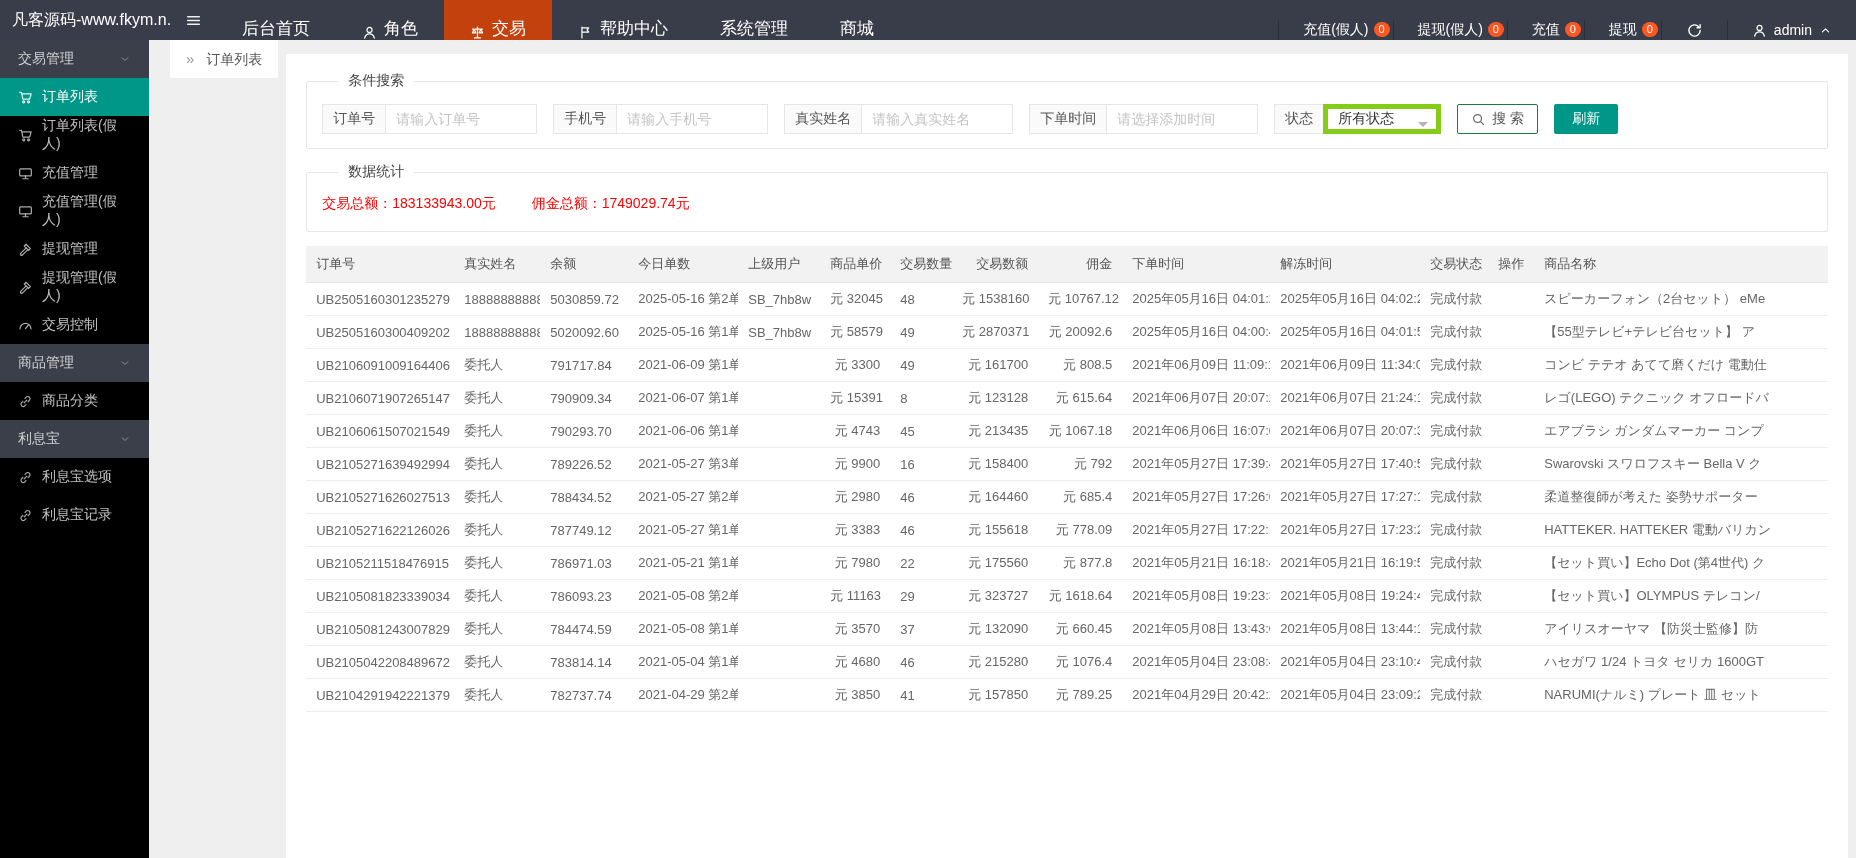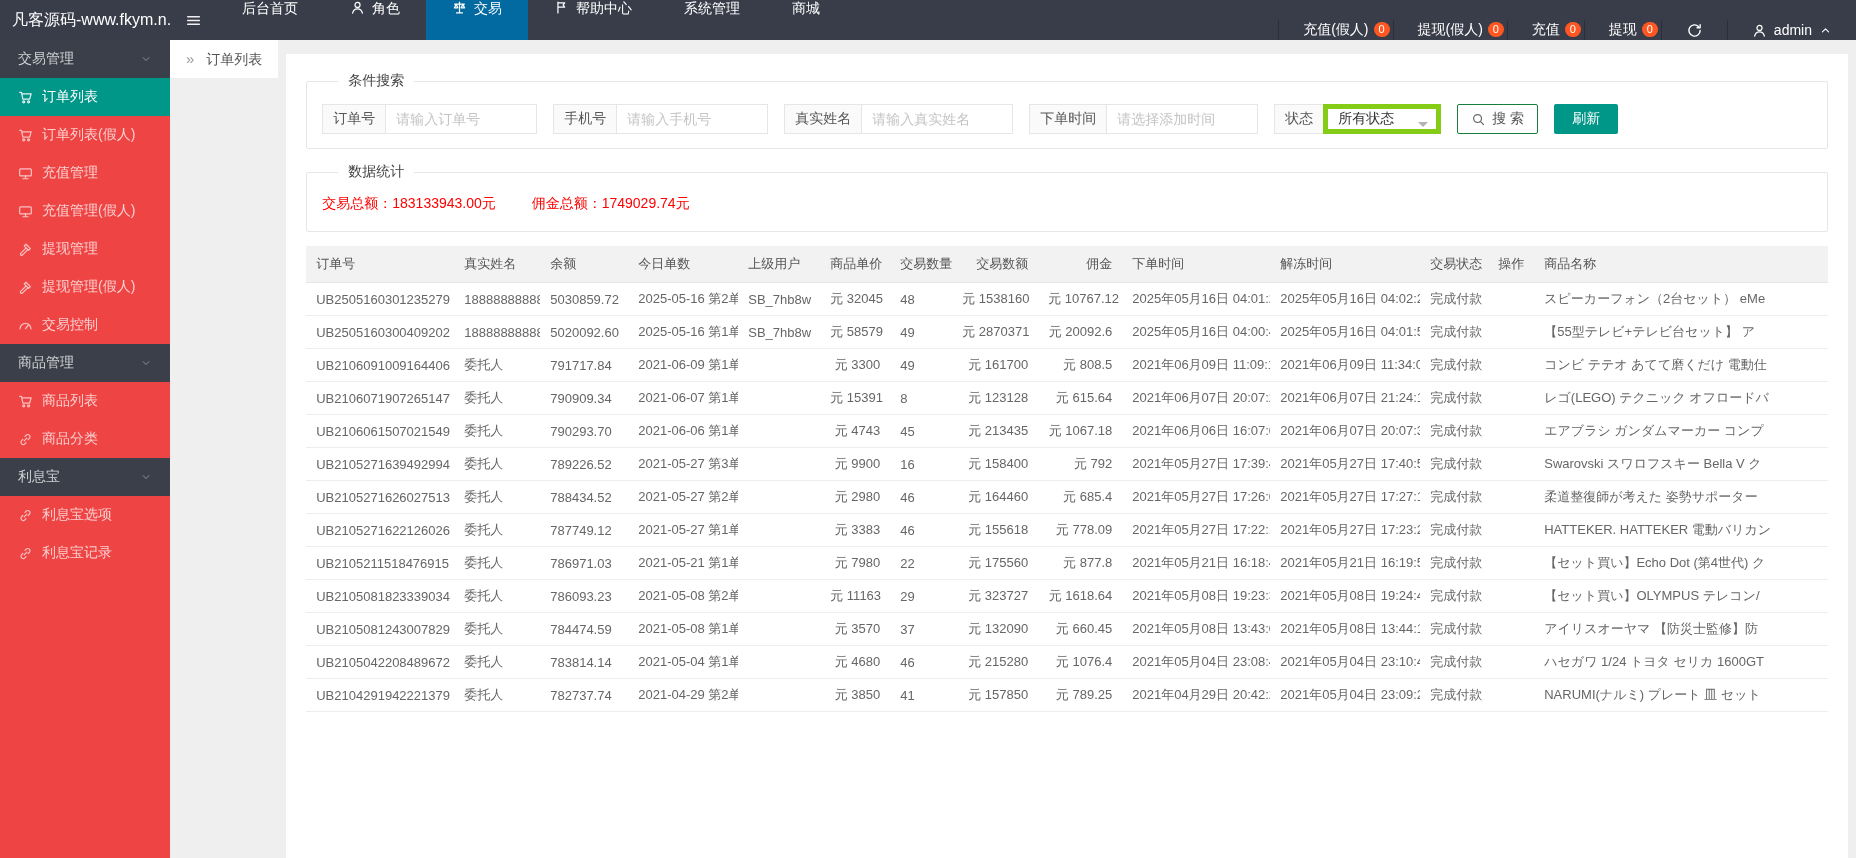--- a/index.html
+++ b/index.html
@@ -7,31 +7,31 @@
   *{box-sizing:border-box;}
   .icon svg{width:15px;height:15px;display:block;}
 
   
   .topbar{position:fixed;top:0;left:0;right:0;height:40px;background:#393d49;color:#fff;
     display:flex;align-items:stretch;z-index:20;}
   .logo{width:170px;line-height:40px;padding-left:12px;font-size:16px;color:#fff;
     white-space:nowrap;overflow:hidden;flex:none;}
   .hamburger{width:46px;display:flex;align-items:center;justify-content:center;color:#f0f0f0;cursor:pointer;flex:none;}
   .main-nav{display:flex;align-items:stretch;}
-  .nav-item{padding:0 26px;display:flex;align-items:flex-start;gap:7px;font-size:14px;color:#fff;cursor:pointer;}
-  .nav-item.active{background:#0369a1;}
+  .nav-item{padding:0 26px;display:flex;align-items:flex-end;gap:7px;font-size:17px;color:#fff;cursor:pointer;}
+  .nav-item.active{background:#c2410c;}
   .top-right{margin-left:auto;display:flex;align-items:stretch;margin-top:20px;}
   .tr-item{position:relative;padding:0 24px;display:flex;align-items:center;font-size:14px;color:#fff;
     border-left:1px solid rgba(0,0,0,.22);cursor:pointer;}
   .badge{position:absolute;top:2px;right:3px;background:#ff5722;color:#fff;font-size:11px;
     line-height:15px;min-width:16px;text-align:center;border-radius:9px;padding:0 4px;}
   .tr-user{gap:7px;}
 
   
-  .sidebar{position:fixed;top:40px;left:0;bottom:0;width:170px;background:#ef4444;z-index:10;}
+  .sidebar{position:fixed;top:40px;left:0;bottom:0;width:149px;background:#000000;z-index:10;}
   .group-title{height:38px;padding:0 18px;background:#3b3f4a;color:rgba(255,255,255,.75);font-size:14px;
     display:flex;align-items:center;justify-content:space-between;cursor:pointer;}
   .group-title .icon{opacity:.6;}
   .side-item{height:38px;padding:0 18px;color:rgba(255,255,255,.75);font-size:14px;
     display:flex;align-items:center;gap:9px;cursor:pointer;}
   .side-item .icon{opacity:.9;}
   .side-item.active{background:#009688;color:#fff;}
 
   
   .main{margin-left:170px;padding-top:40px;height:858px;display:flex;flex-direction:row;}
@@ -231,30 +231,20 @@
       </span>
       <span>交易控制</span>
     </div>
     <div class="group-title">
       <span>商品管理</span>
       <span class="icon">
         <svg viewBox="0 0 16 16" fill="none" stroke="currentColor" stroke-width="1.3" stroke-linecap="round" stroke-linejoin="round" style="width:12px;height:12px">
           <path d="M4.2 6.2L8 10l3.8-3.8"></path>
         </svg>
       </span>
-    </div>
-    <div class="side-item">
-      <span class="icon">
-        <svg viewBox="0 0 16 16" fill="none" stroke="currentColor" stroke-width="1.3" stroke-linecap="round" stroke-linejoin="round" style="width:15px;height:15px">
-          <path d="M1.8 2.5h1.9l1.5 7.3h7.2l1.6-5.6H4.3"></path>
-          <circle cx="6.1" cy="12.6" r="1.1"></circle>
-          <circle cx="11.3" cy="12.6" r="1.1"></circle>
-        </svg>
-      </span>
-      <span>商品列表</span>
     </div>
     <div class="side-item">
       <span class="icon">
         <svg viewBox="0 0 16 16" fill="none" stroke="currentColor" stroke-width="1.3" stroke-linecap="round" stroke-linejoin="round" style="width:15px;height:15px">
           <path d="M6.6 9.4l2.8-2.8M7.5 4.6l1.2-1.2a2.4 2.4 0 0 1 3.4 3.4l-1.2 1.2M8.5 11.4l-1.2 1.2a2.4 2.4 0 0 1-3.4-3.4l1.2-1.2"></path>
         </svg>
       </span>
       <span>商品分类</span>
     </div>
     <div class="group-title">

